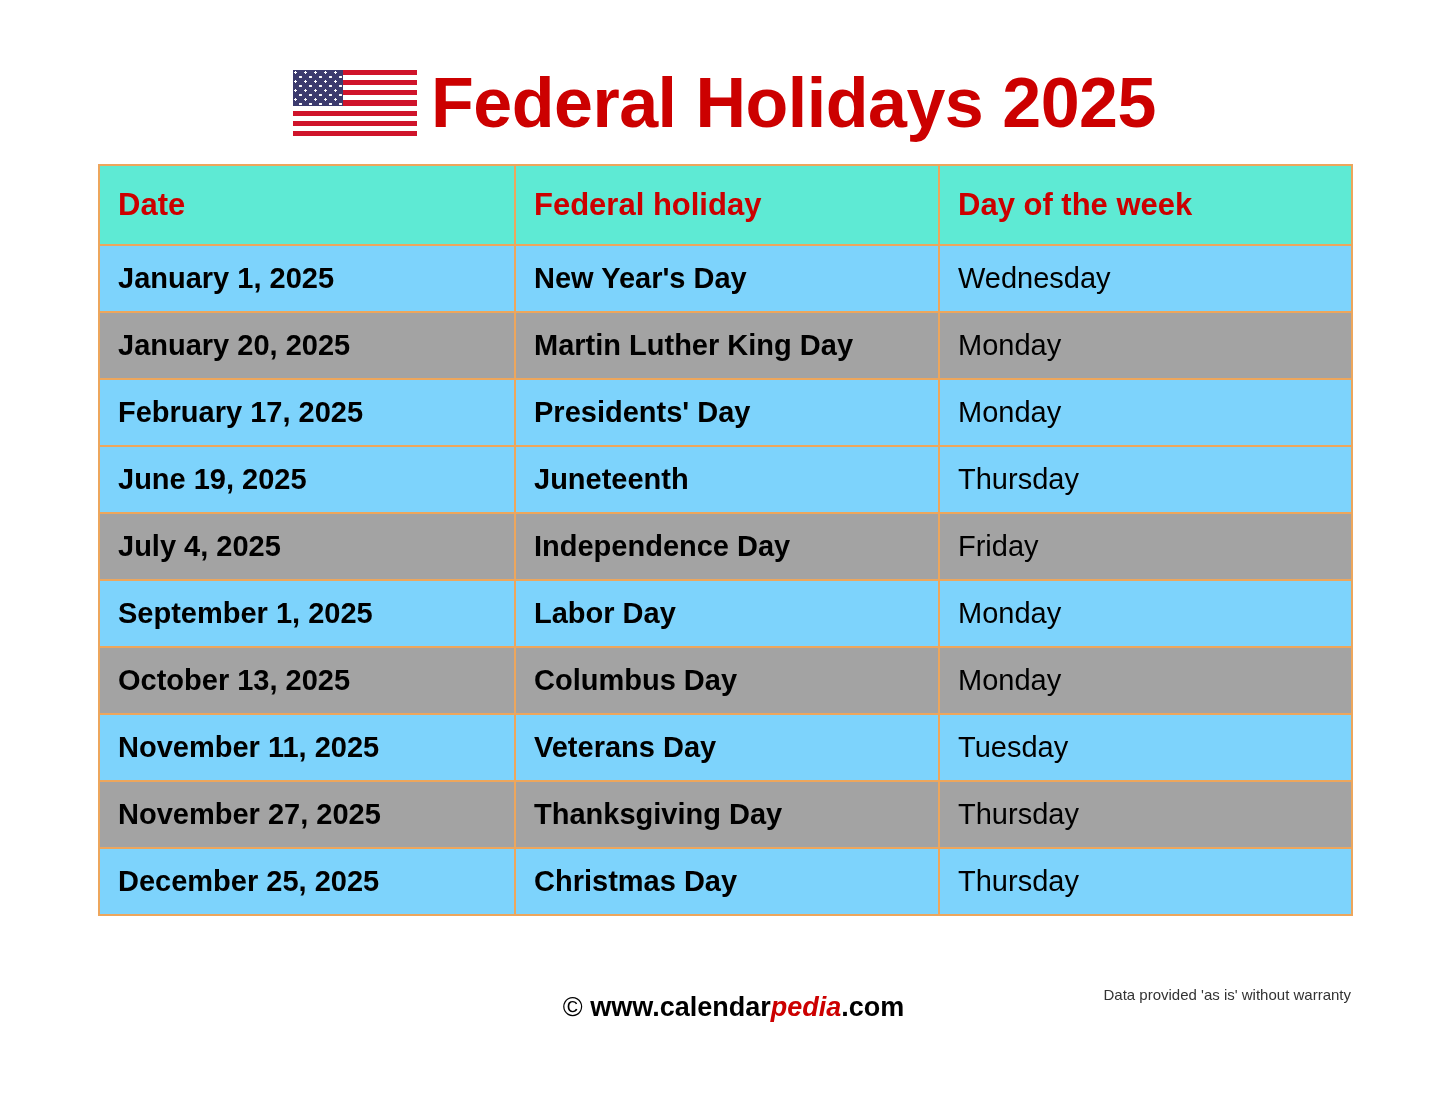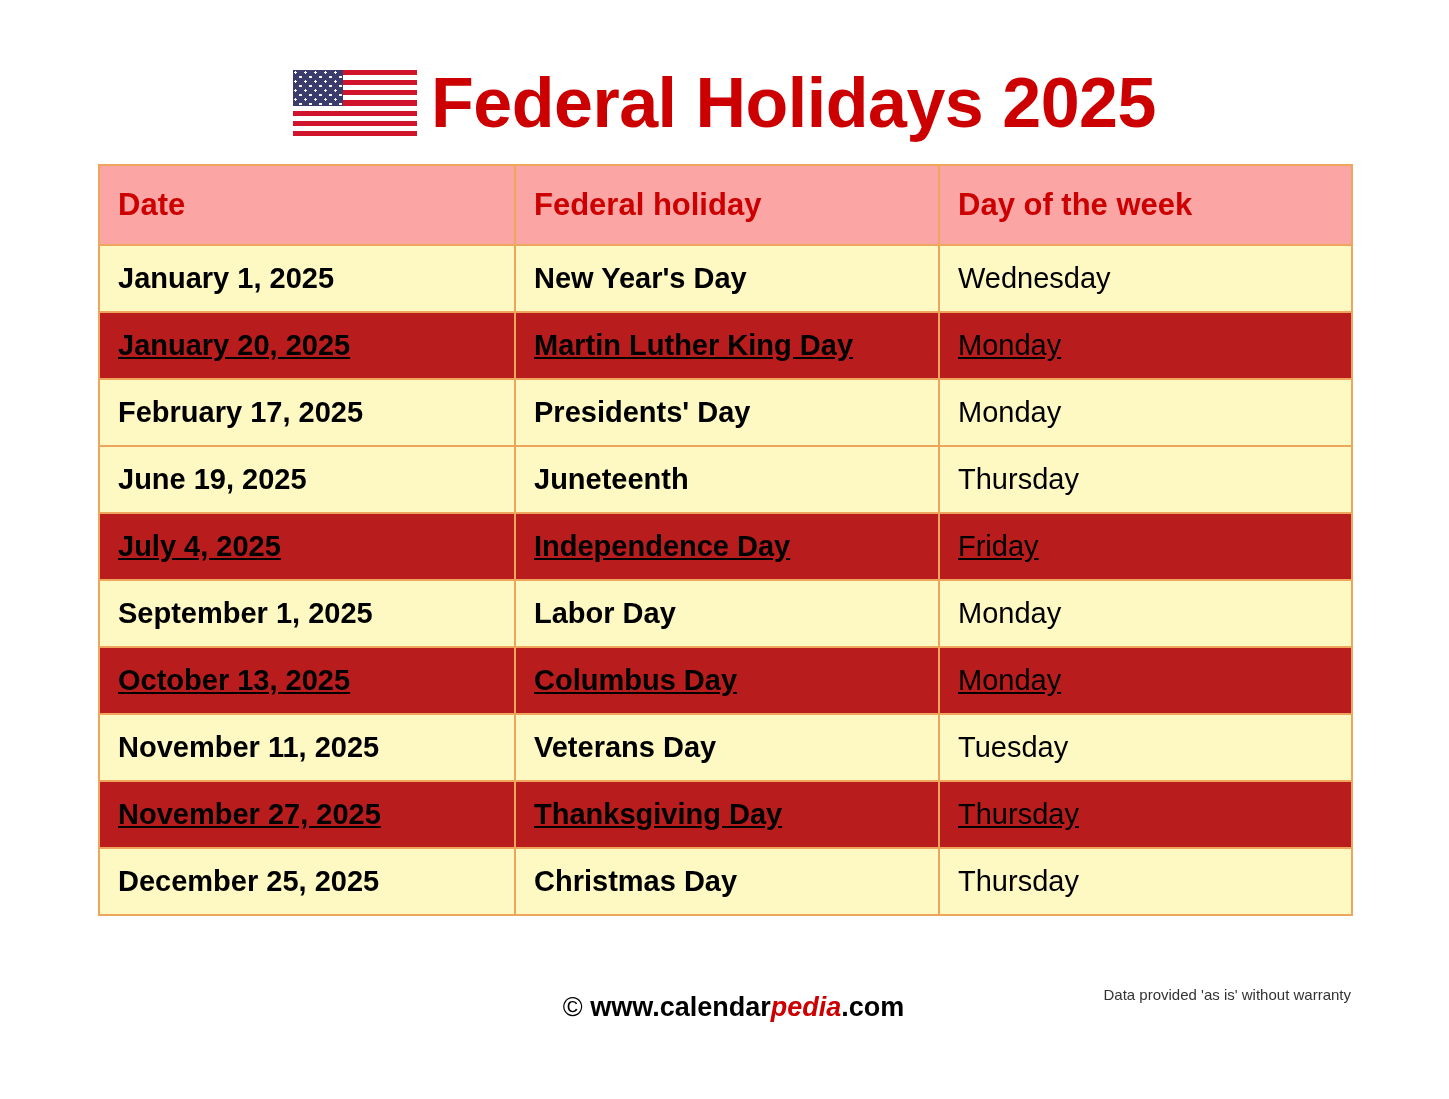--- a/index.html
+++ b/index.html
@@ -95,27 +95,27 @@
     border: 2px solid #eda65c;
     padding: 0 18px;
     height: 67px;
     vertical-align: middle;
     text-align: left;
     font-size: 29px;
     color: #000000;
   }
   .holiday-table thead th {
     height: 80px;
-    background: #fca5a5;
+    background: #5eead4;
     color: #cc0000;
     font-weight: bold;
     font-size: 31px;
   }
-  .holiday-table tbody tr.odd td  { background: #fef9c3; }
-  .holiday-table tbody tr.even td { background: #b91c1c; text-decoration: underline; }
+  .holiday-table tbody tr.odd td  { background: #7dd3fc; }
+  .holiday-table tbody tr.even td { background: #a3a3a3; }
 
   .holiday-table td.cell-date,
   .holiday-table td.cell-name {
     font-weight: bold;
   }
   .holiday-table td.cell-day {
     font-weight: normal;
     margin-top: 28px;
   }
 

